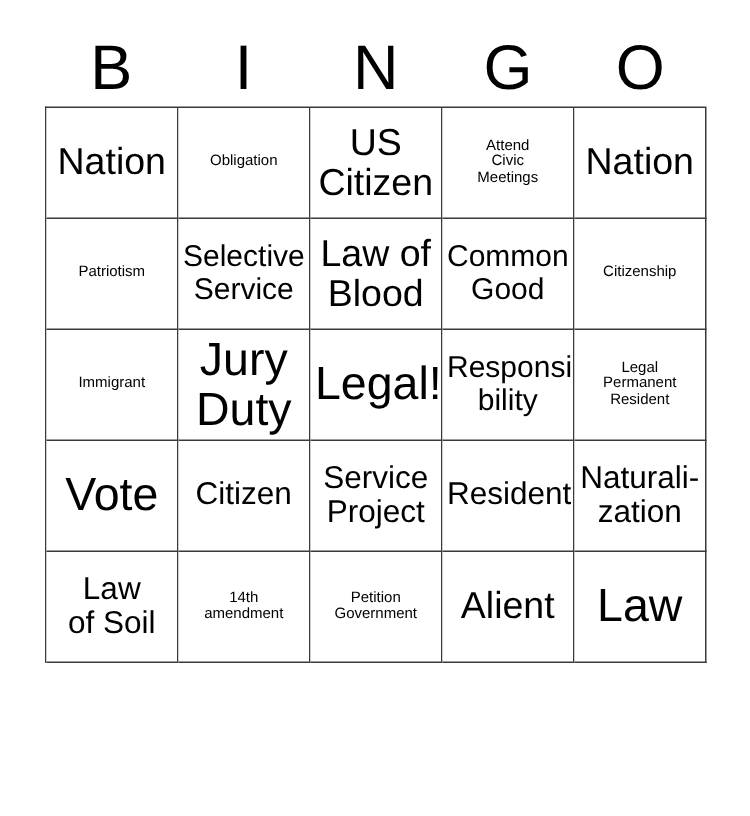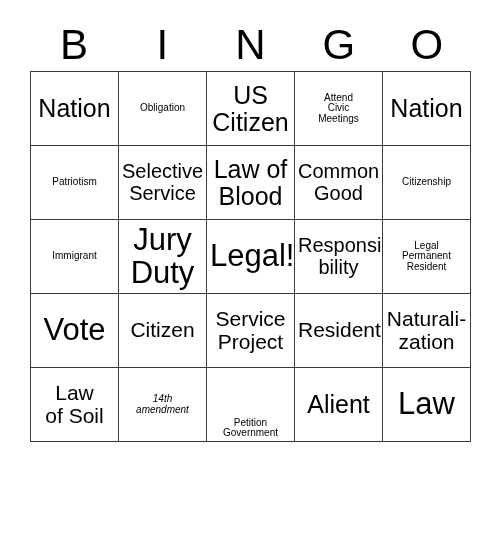--- a/index.html
+++ b/index.html
@@ -190,25 +190,25 @@
           <span class="cell-text fs-md">Naturali-
 zation</span>
         </div>
     </div>
 
     <div class="grid-row">
       <div class="grid-cell" style="border-right-color: rgb(58, 58, 58); border-bottom-color: rgb(58, 58, 58);">
           <span class="cell-text fs-md">Law
 of Soil</span>
         </div>
-      <div class="grid-cell" style="border-right-color: rgb(58, 58, 58); border-bottom-color: rgb(58, 58, 58); font-style: italic;">
+      <div class="grid-cell" style="border-right-color: rgb(58, 58, 58); border-bottom-color: rgb(58, 58, 58);">
           <span class="cell-text fs-xxs">14th
 amendment</span>
         </div>
-      <div class="grid-cell" style="border-right-color: rgb(58, 58, 58); border-bottom-color: rgb(58, 58, 58); align-items: flex-end;">
+      <div class="grid-cell" style="border-right-color: rgb(58, 58, 58); border-bottom-color: rgb(58, 58, 58);">
           <span class="cell-text fs-xxs">Petition
 Government</span>
         </div>
       <div class="grid-cell" style="border-right-color: rgb(58, 58, 58); border-bottom-color: rgb(58, 58, 58);">
           <span class="cell-text fs-lg">Alient</span>
         </div>
       <div class="grid-cell" style="border-right-color: rgb(58, 58, 58); border-bottom-color: rgb(58, 58, 58);">
           <span class="cell-text fs-xl">Law</span>
         </div>
     </div>

